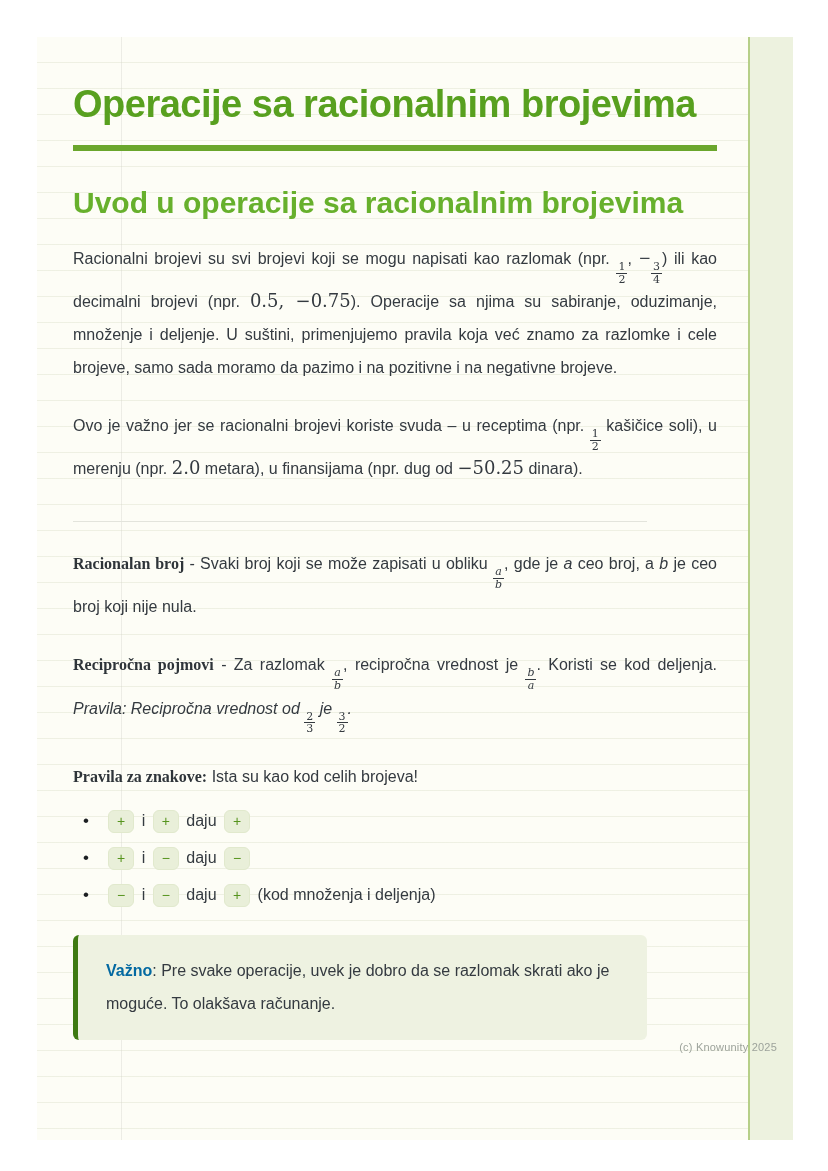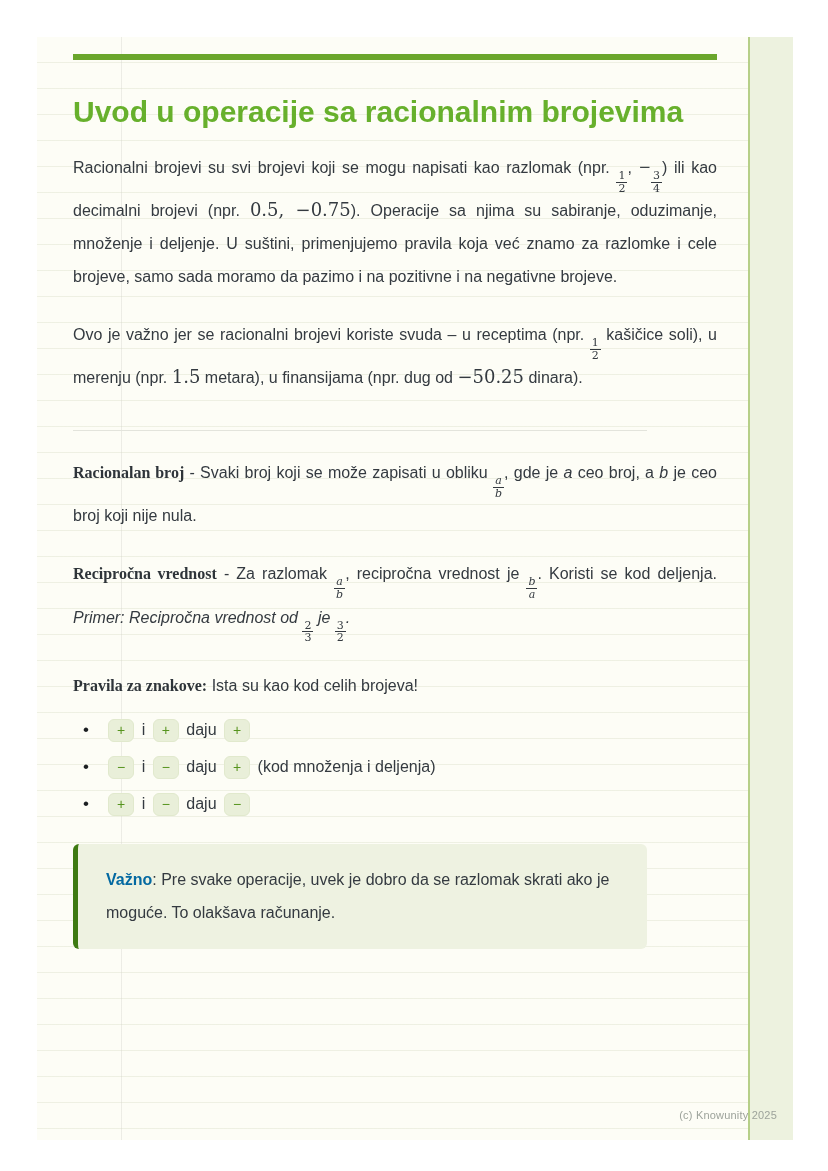--- a/index.html
+++ b/index.html
@@ -63,65 +63,66 @@
   }
 
   .callout{
     margin:28px 0 0 0; width:574px; box-sizing:border-box;
     background:#eef2e1; border-left:5px solid #3e7a12; border-radius:6px;
     padding:19px 28px 20px 28px; font-size:16px; line-height:33px; color:#343a40;
   }
   .callout strong{font-weight:700; color:#0369a1;}
 
   .footer-credit{
-    position:absolute; right:16px; top:1072px; z-index:3;
+    position:absolute; right:16px; top:1004px; z-index:3;
     font-size:11px; color:#9da39b; letter-spacing:0.2px;
   }
 </style>
 </head>
 <body>
 
 <div class="page">
   <div class="side-strip"></div>
   <div class="content">
+    <h1 class="doc-title">Operacije sa racionalnim brojevima</h1>
     <hr class="title-rule">
     <div>
         <h2 class="section-heading">Uvod u operacije sa racionalnim brojevima</h2>
         <p class="paragraph">Racionalni brojevi su svi brojevi koji se mogu napisati kao razlomak (npr. <span class="fracwrap"><span class="frac">
               <span class="num">1</span>
               <span class="den">2</span>
             </span></span>, <span class="fracwrap"><span class="fsign">−</span><span class="frac">
               <span class="num">3</span>
               <span class="den">4</span>
             </span></span>) ili kao decimalni brojevi (npr. <span class="math">0.5, −0.75</span>). Operacije sa njima su sabiranje, oduzimanje, množenje i deljenje. U suštini, primenjujemo pravila koja već znamo za razlomke i cele brojeve, samo sada moramo da pazimo i na pozitivne i na negativne brojeve.</p>
         <p class="paragraph">Ovo je važno jer se racionalni brojevi koriste svuda – u receptima (npr. <span class="fracwrap"><span class="frac">
               <span class="num">1</span>
               <span class="den">2</span>
-            </span></span> kašičice soli), u merenju (npr. <span class="math">1.5</span> metara), u finansijama (npr. dug od <span class="math">−50.25</span> dinara).</p>
+            </span></span> kašičice soli), u merenju (npr. <span class="math">2.0</span> metara), u finansijama (npr. dug od <span class="math">−50.25</span> dinara).</p>
         <hr class="divider">
         <p class="paragraph"><strong>Racionalan broj</strong> - Svaki broj koji se može zapisati u obliku <span class="fracwrap"><span class="frac var">
               <span class="num">a</span>
               <span class="den">b</span>
             </span></span>, gde je <em>a</em> ceo broj, a <em>b</em> je ceo broj koji nije nula.</p>
-        <p class="paragraph"><strong>Recipročna vrednost</strong> - Za razlomak <span class="fracwrap"><span class="frac var">
+        <p class="paragraph"><strong>Recipročna pojmovi</strong> - Za razlomak <span class="fracwrap"><span class="frac var">
               <span class="num">a</span>
               <span class="den">b</span>
             </span></span>, recipročna vrednost je <span class="fracwrap"><span class="frac var">
               <span class="num">b</span>
               <span class="den">a</span>
-            </span></span>. Koristi se kod deljenja. <em>Primer: Recipročna vrednost od </em><span class="fracwrap"><span class="frac">
+            </span></span>. Koristi se kod deljenja. <em>Pravila: Recipročna vrednost od </em><span class="fracwrap"><span class="frac">
               <span class="num">2</span>
               <span class="den">3</span>
             </span></span><em> je </em><span class="fracwrap"><span class="frac">
               <span class="num">3</span>
               <span class="den">2</span>
             </span></span><em>.</em></p>
         <p class="paragraph"><strong>Pravila za znakove:</strong> Ista su kao kod celih brojeva!</p>
         <ul class="sign-list">
           <li><span class="badge">+</span> i <span class="badge">+</span> daju <span class="badge">+</span></li>
+          <li><span class="badge">+</span> i <span class="badge">−</span> daju <span class="badge">−</span></li>
           <li><span class="badge">−</span> i <span class="badge">−</span> daju <span class="badge">+</span> (kod množenja i deljenja)</li>
-          <li><span class="badge">+</span> i <span class="badge">−</span> daju <span class="badge">−</span></li>
         </ul>
         <div class="callout"><strong>Važno</strong>: Pre svake operacije, uvek je dobro da se razlomak skrati ako je moguće. To olakšava računanje.</div>
       </div>
   </div>
   <div class="footer-credit">(c) Knowunity 2025</div>
 </div>
 
 </body></html>

